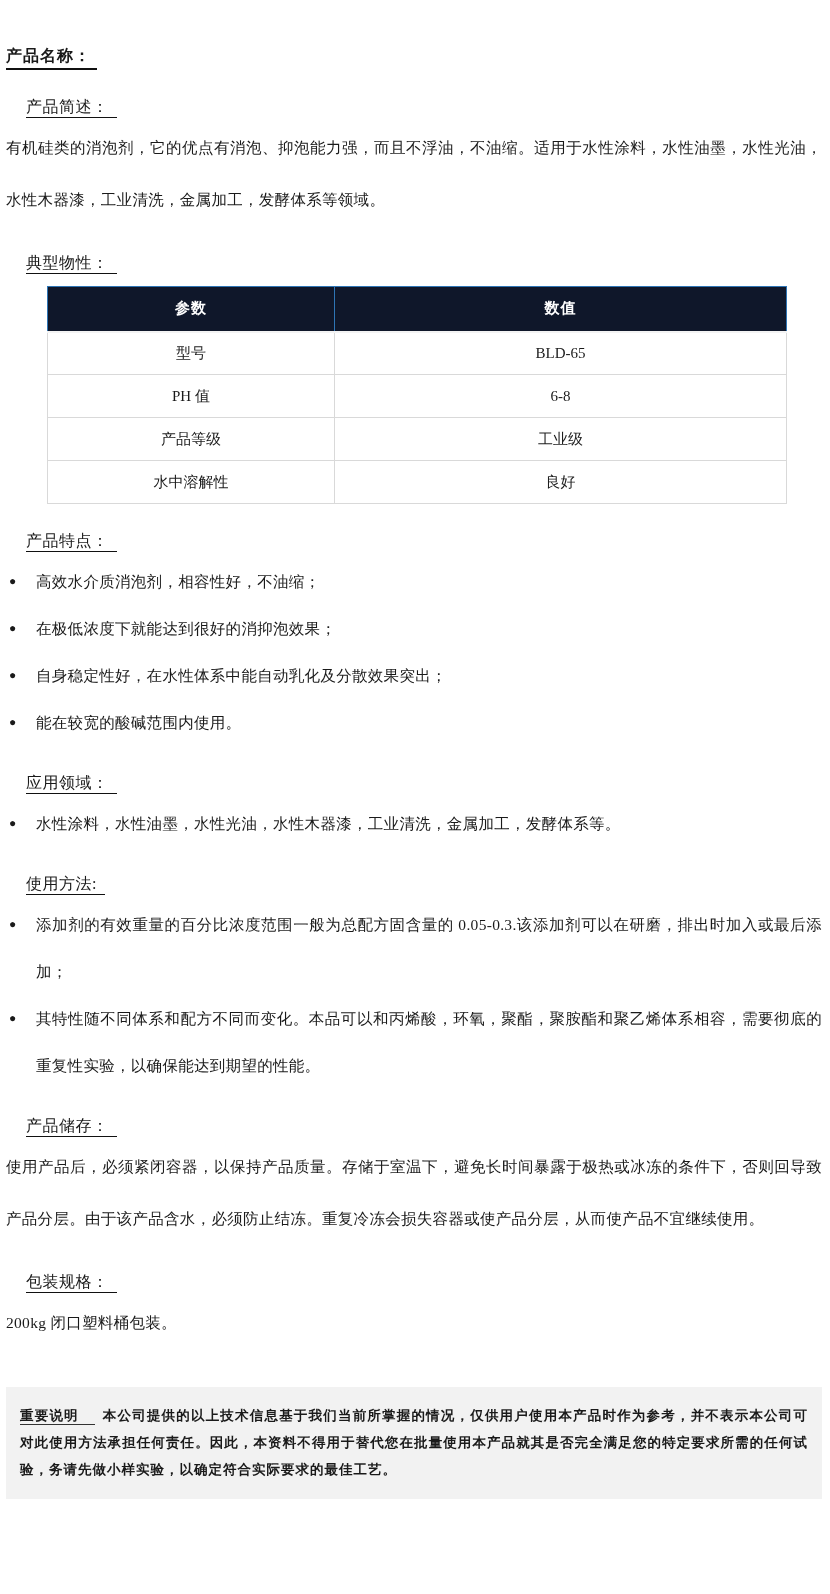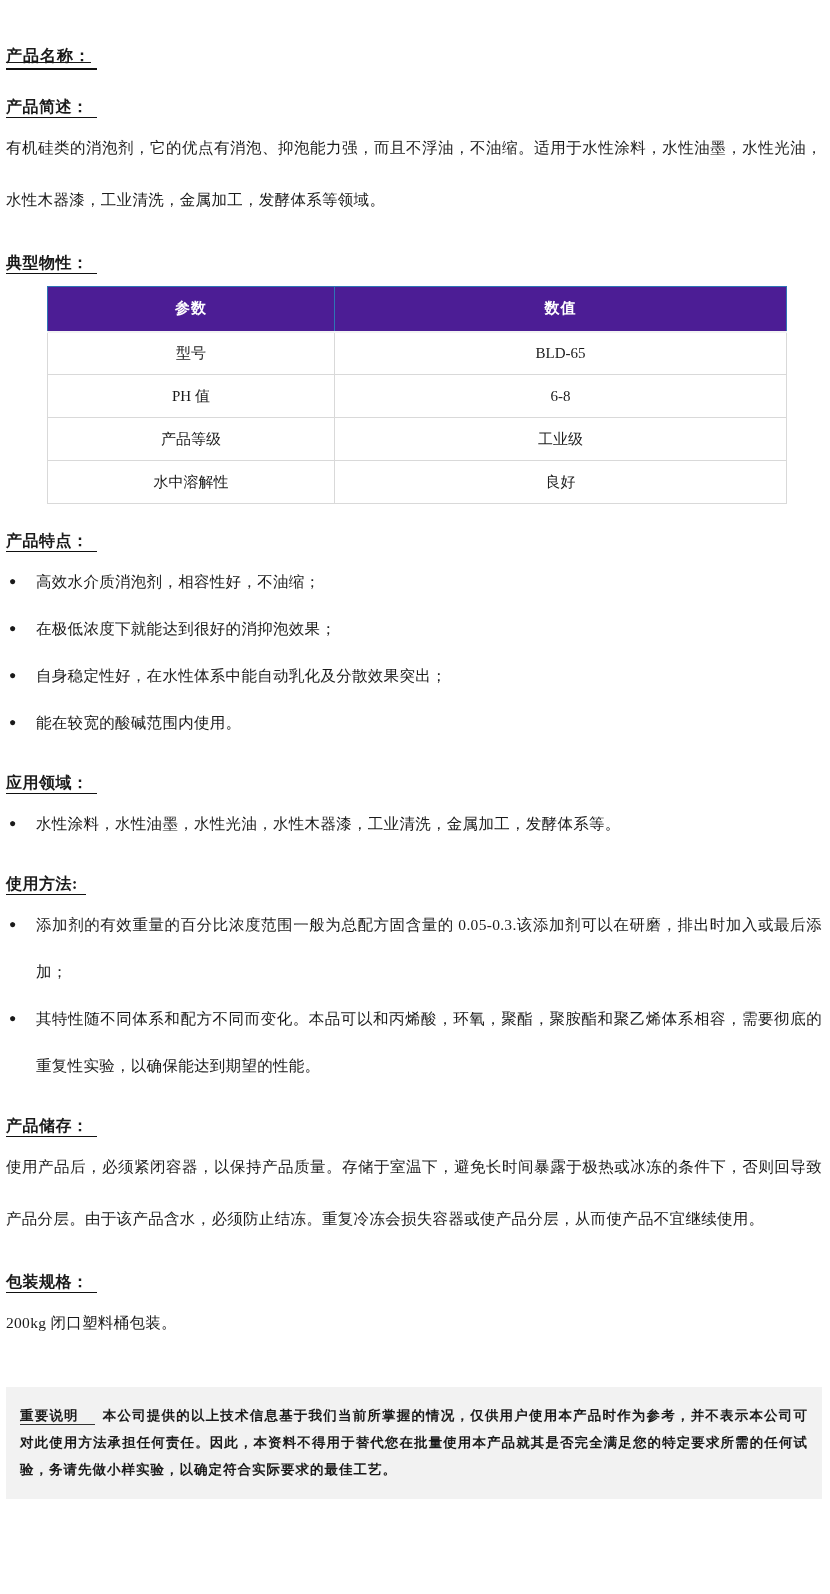--- a/index.html
+++ b/index.html
@@ -7,54 +7,55 @@
   body {
     width: 830px;
     min-height: 1594px;
     margin: 0 auto;
     font-family: "Liberation Serif", "DejaVu Serif", serif;
     color: #1a1a1a;
     padding: 46px 8px 20px 6px;
   }
 
   
-  .title-line { display: flex; align-items: flex-end; margin-bottom: 10px; text-decoration: underline; }
+  .title-line { display: flex; align-items: flex-end; margin-bottom: 10px; }
   .title-label {
     font-size: 16px; font-weight: bold;
     border-bottom: 2px solid #111;
     padding-bottom: 1px; padding-right: 6px;
     letter-spacing: 1px;
   }
   .doc-title {
     font-size: 27px; font-weight: bold;
     margin-left: 26px; letter-spacing: 1px;
   }
 
   
   .sec-heading { margin-top: 27px; margin-bottom: 4px; }
   .sec-heading > span {
-    font-size: 16px; font-weight: bold;
+    font-size: 16px; font-weight: normal;
     border-bottom: 1.5px solid #111;
     padding-bottom: 2px; padding-right: 8px;
     letter-spacing: 0.5px;
+    margin-left: 20px;
   }
 
   
   .para { font-size: 15.5px; line-height: 52px; text-align: justify; letter-spacing: 0.3px; }
 
   
   .props-table {
     border-collapse: collapse;
     width: 740px;
     margin: 12px 0 6px 41px;
     font-size: 15px;
     table-layout: fixed;
   }
   .props-table th {
-    background: #4c1d95;
+    background: #0f172a;
     color: #ffffff;
     font-weight: bold;
     height: 45px;
     text-align: center;
     border: 1px solid #2E75B5;
     letter-spacing: 1px;
   }
   .props-table th + th { border-left: 1px solid #22c55e; }
   .props-table th { border-bottom: 2px solid #f3f3f3; }
   .props-table td {

